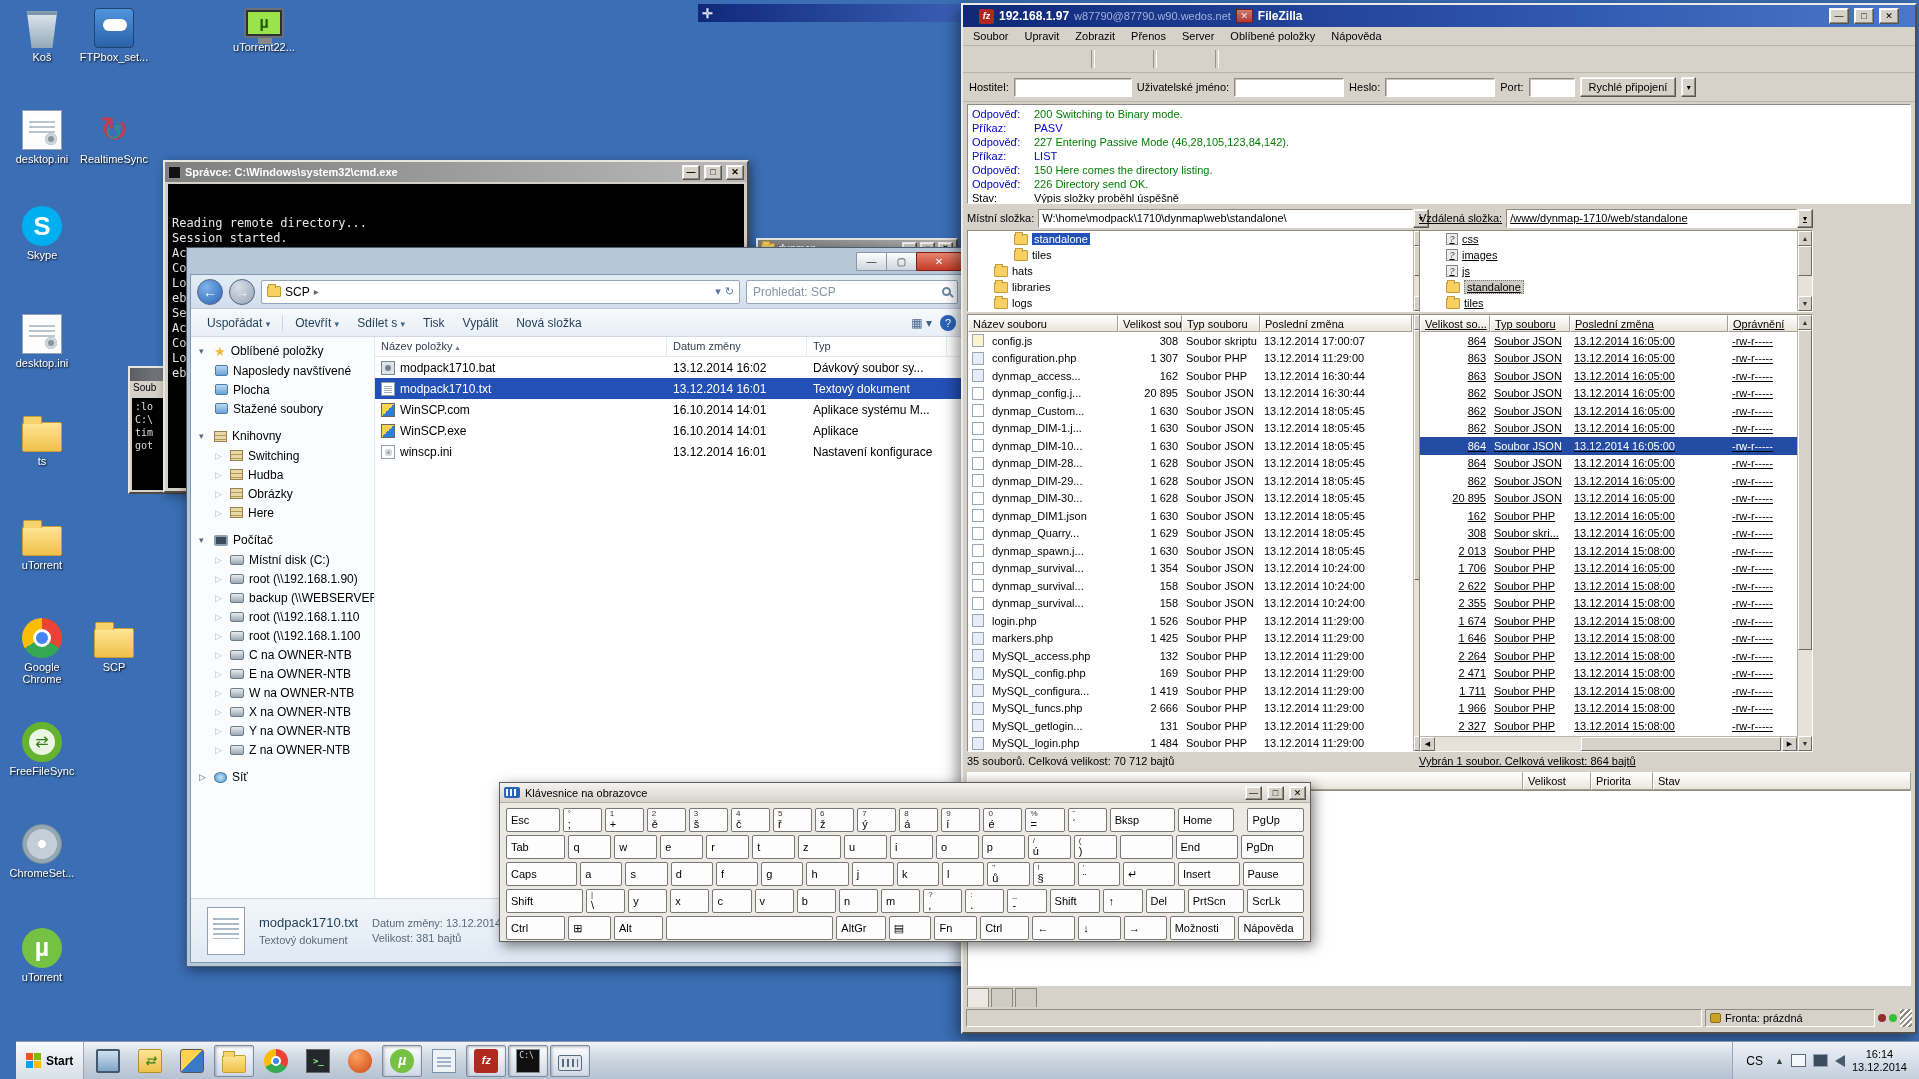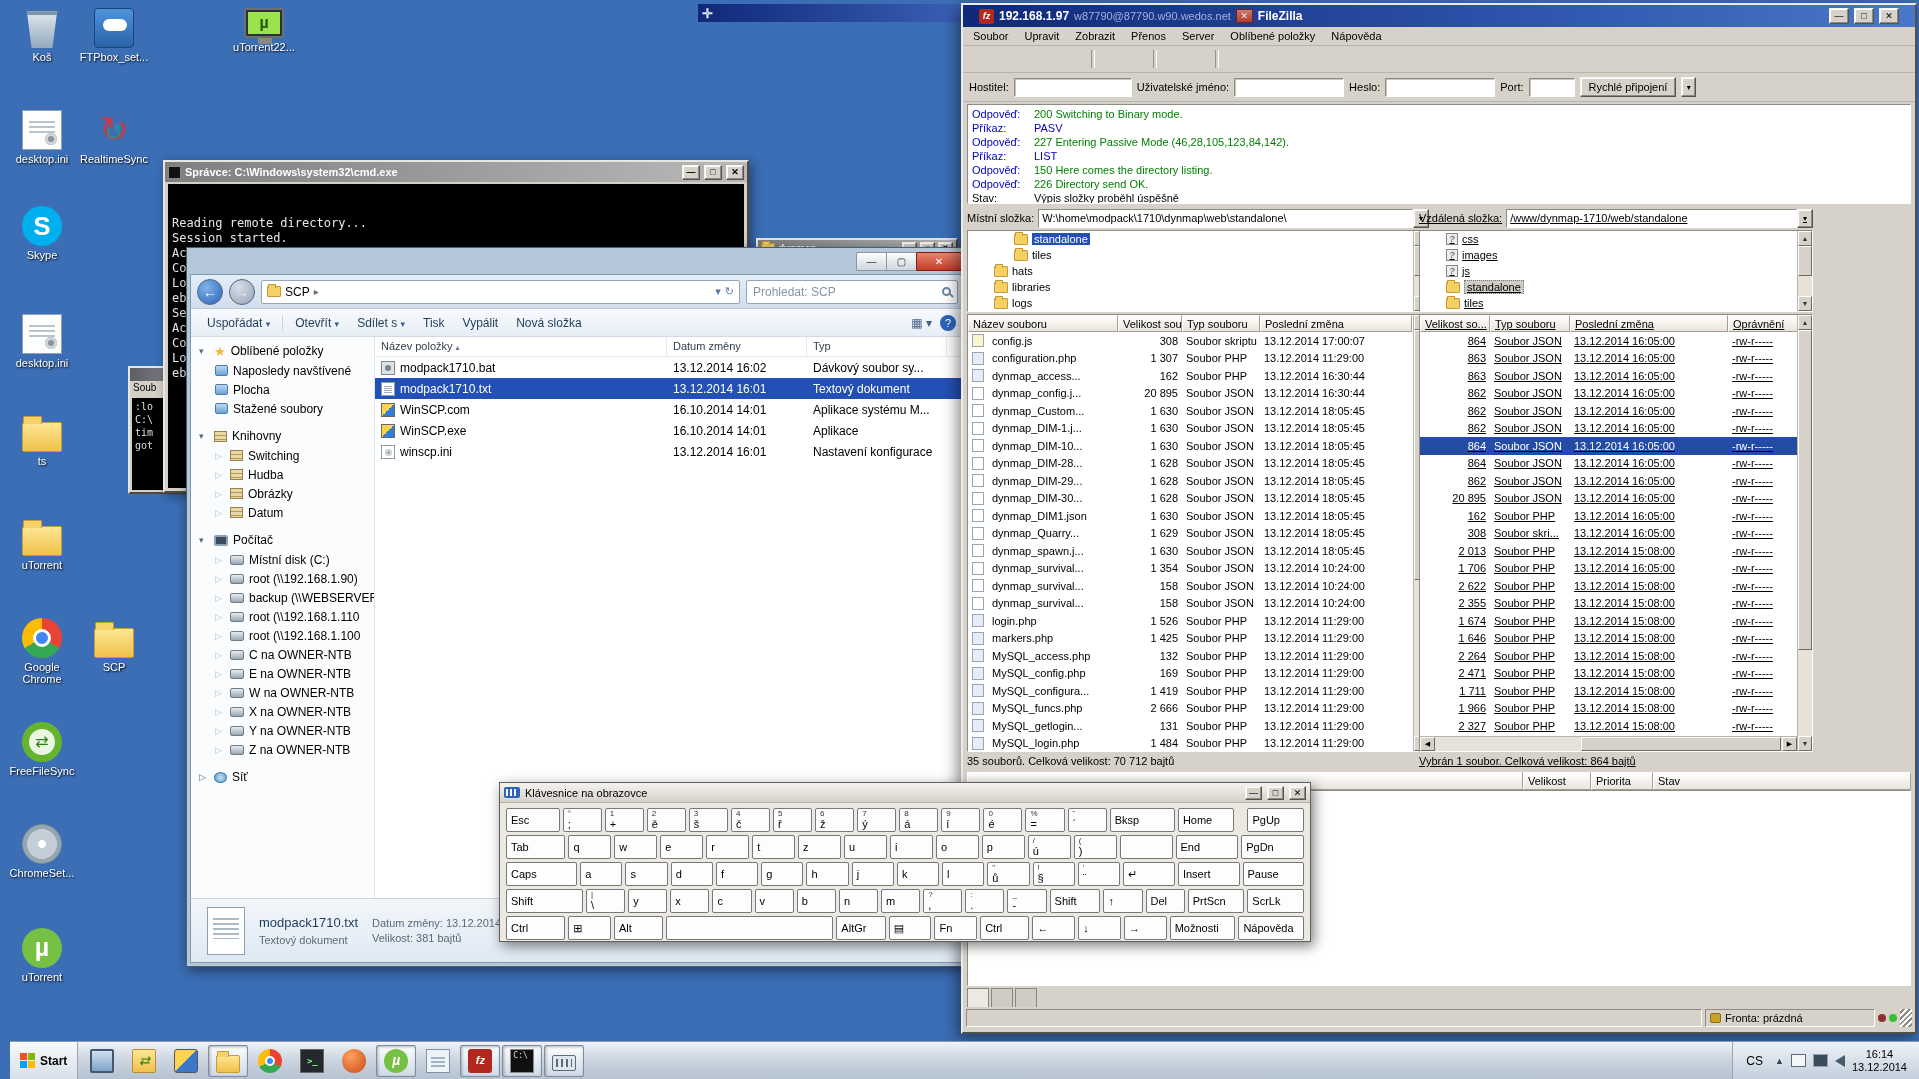--- a/index.html
+++ b/index.html
@@ -234,21 +234,21 @@
 .osk-title .spacer{flex:1;}
 .osk-title .wbtn{width:17px;height:14px;}
 .keys{padding:5px 6px;display:flex;flex-direction:column;gap:3px;}
 .krow{display:flex;gap:3px;height:24px;}
 .key{flex:1 1 0;background:#fdfdfd;border:1px solid #787878;border-radius:2px;display:flex;flex-direction:column;justify-content:center;padding:1px 4px;overflow:hidden;}
 .key .sub{font-size:8px;line-height:8px;height:8px;color:#333;}
 .key .main{font-size:11px;line-height:12px;white-space:nowrap;}
 .key.nosub{justify-content:center;}
 
 
-#taskbar{position:absolute;left:10px;right:0;bottom:0;height:38px;background:linear-gradient(#f0f3f7,#cdd6e1 45%,#b5c2d1);border-top:1px solid #8a97a8;display:flex;align-items:center;z-index:30;}
+#taskbar{position:absolute;left:16px;right:0;bottom:0;height:38px;background:linear-gradient(#f0f3f7,#cdd6e1 45%,#b5c2d1);border-top:1px solid #8a97a8;display:flex;align-items:center;z-index:30;}
 .start{display:flex;align-items:center;gap:5px;height:100%;padding:0 10px;background:linear-gradient(#f8fafc,#d7dfe8);border-right:1px solid #9aa5b5;}
 .flag{width:15px;height:15px;display:grid;grid-template-columns:1fr 1fr;grid-template-rows:1fr 1fr;gap:1px;}
 .flag i{display:block;}
 .flag .f1{background:#f25022;}.flag .f2{background:#7fba00;}.flag .f3{background:#00a4ef;}.flag .f4{background:#ffb900;}
 .start b{font-size:12px;}
 .tbtns{display:flex;align-items:center;height:100%;padding:0 4px;gap:2px;}
 .tbtn{width:40px;height:32px;display:flex;align-items:center;justify-content:center;border-radius:2px;border:1px solid transparent;}
 .tbtn.pressed{background:linear-gradient(#fdfefe,#cfd9e6);border:1px solid #7d8da1;box-shadow:inset 1px 1px 3px rgba(0,0,0,.3);}
 .tbico{width:24px;height:24px;position:relative;flex:none;}
 .tb-pc{background:linear-gradient(#cfe0ef,#7ea4c8);border:2px solid #41586e;border-radius:2px;}
@@ -455,21 +455,21 @@
               <span>Hudba</span>
             </div>
             <div class="sg-item">
               <span class="sg-exp lt">▷</span>
               <span class="nv nv-lib"></span>
               <span>Obrázky</span>
             </div>
             <div class="sg-item">
               <span class="sg-exp lt">▷</span>
               <span class="nv nv-lib"></span>
-              <span>Datum</span>
+              <span>Here</span>
             </div>
           <div class="sg-gap"></div>
           <div class="sg-head">
             <span class="sg-exp">▾</span>
             <span class="nv nv-pc"></span>
             <span>Počítač</span>
           </div>
           <div class="sg-item">
               <span class="sg-exp lt">▷</span>
               <span class="nv nv-disk"></span>

